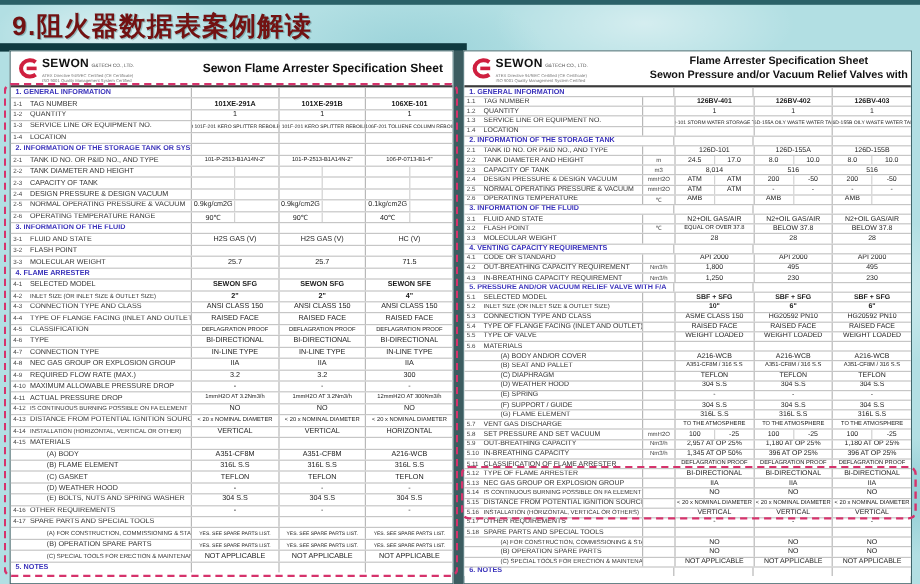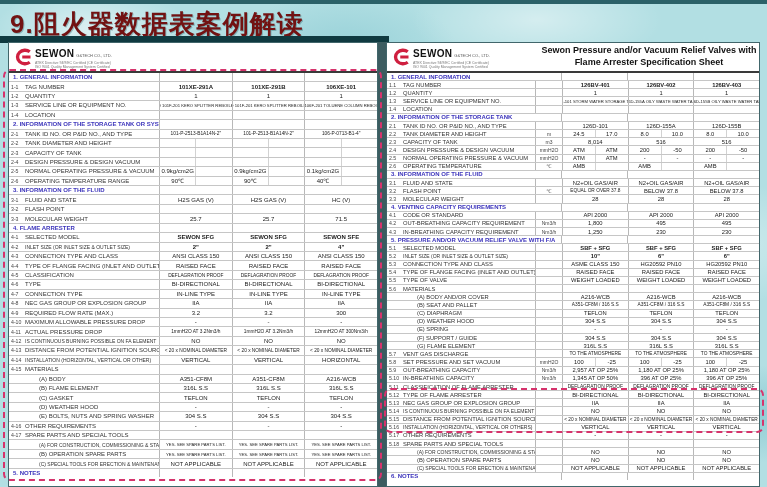--- a/index.html
+++ b/index.html
@@ -6,21 +6,21 @@
   .page{position:relative;width:767px;height:487px;overflow:hidden;
     font-family:"Liberation Sans",sans-serif;
     background-color:#b2dfe3;
     background-image:
       radial-gradient(140px 60px at 12% 6%, rgba(255,255,255,.55), rgba(255,255,255,0) 70%),
       radial-gradient(180px 70px at 70% 4%, rgba(255,255,255,.45), rgba(255,255,255,0) 70%),
       radial-gradient(160px 80px at 45% 10%, rgba(125,195,205,.5), rgba(125,195,205,0) 70%),
       radial-gradient(200px 90px at 92% 50%, rgba(255,255,255,.4), rgba(255,255,255,0) 70%),
       radial-gradient(150px 70px at 98% 85%, rgba(110,185,196,.5), rgba(110,185,196,0) 70%);}
   .top-strip{position:absolute;top:0;left:0;width:100%;height:4px;background:#2b6168;}
-  .page-title{position:absolute;top:7px;left:10px;font-size:26px;font-weight:bold;color:#721212;
+  .page-title{position:absolute;top:7px;left:10px;font-size:22px;font-weight:bold;color:#721212;
     letter-spacing:1px;text-shadow:1px 1px 0 rgba(0,60,70,.28);white-space:nowrap;}
   .title-bar{position:absolute;top:36px;left:0;width:389px;height:7px;background:#0f3a40;}
   .gap{position:absolute;left:378px;top:42px;width:8px;height:445px;background:#3c5c60;}
   .panel{position:absolute;top:42px;background:#fff;border:1px solid #41666b;box-sizing:border-box;}
   .panel.left{left:8px;width:370px;height:445px;}
   .panel.right{left:386px;width:374px;height:445px;}
   .doc-header{position:absolute;top:0;left:0;right:0;height:30px;display:flex;align-items:center;
     border-bottom:2px solid #3a3a3a;box-sizing:border-box;background:#fff;}
   .logo-block{width:152px;flex:none;display:flex;align-items:center;gap:3px;padding-left:5px;
     box-sizing:border-box;overflow:hidden;}
@@ -72,20 +72,21 @@
         <svg width="18" height="18" viewBox="0 0 24 24">
           <path d="M21 5 A 10 9 0 1 0 21 19" fill="none" stroke="#cf1f3f" stroke-width="4.5"></path>
           <rect x="11" y="10" width="11" height="4" fill="#cf1f3f"></rect>
         </svg>
         <div class="logo-txt">
           <span class="co">SEWON</span><span class="co-suffix">G&amp;TECH CO., LTD.</span>
           <div class="cert">ATEX Directive 94/9/EC Certified (CE Certificate)</div>
           <div class="cert">ISO 9001 Quality Management System Certified</div>
         </div>
       </div>
+      <div class="doc-title">Sewon  Flame Arrester Specification Sheet</div>
     </div>
     <div class="tbody" id="ltbody">
         <div class="row section">
           <div class="c-lab" style="width: 150px;">1. GENERAL INFORMATION</div>
           <div class="cv"></div>
           <div class="cv"></div>
           <div class="cv"></div>
         </div>
         <div class="row">
           <div class="c-num">1-1</div>
@@ -432,22 +433,22 @@
           <path d="M21 5 A 10 9 0 1 0 21 19" fill="none" stroke="#cf1f3f" stroke-width="4.5"></path>
           <rect x="11" y="10" width="11" height="4" fill="#cf1f3f"></rect>
         </svg>
         <div class="logo-txt">
           <span class="co">SEWON</span><span class="co-suffix">G&amp;TECH CO., LTD.</span>
           <div class="cert">ATEX Directive 94/9/EC Certified (CE Certificate)</div>
           <div class="cert">ISO 9001 Quality Management System Certified</div>
         </div>
       </div>
       <div class="doc-title">
+        <div>Flame Arrester Specification Sheet</div>
         <div>Sewon  Pressure and/or Vacuum Relief Valves with</div>
-        <div>Flame Arrester Specification Sheet</div>
       </div>
     </div>
     <div class="tbody" id="rtbody">
         <div class="row section">
           <div class="c-lab" style="width: 174px;">1. GENERAL INFORMATION</div>
           <div class="cv"></div>
           <div class="cv"></div>
           <div class="cv"></div>
         </div>
         <div class="row">

